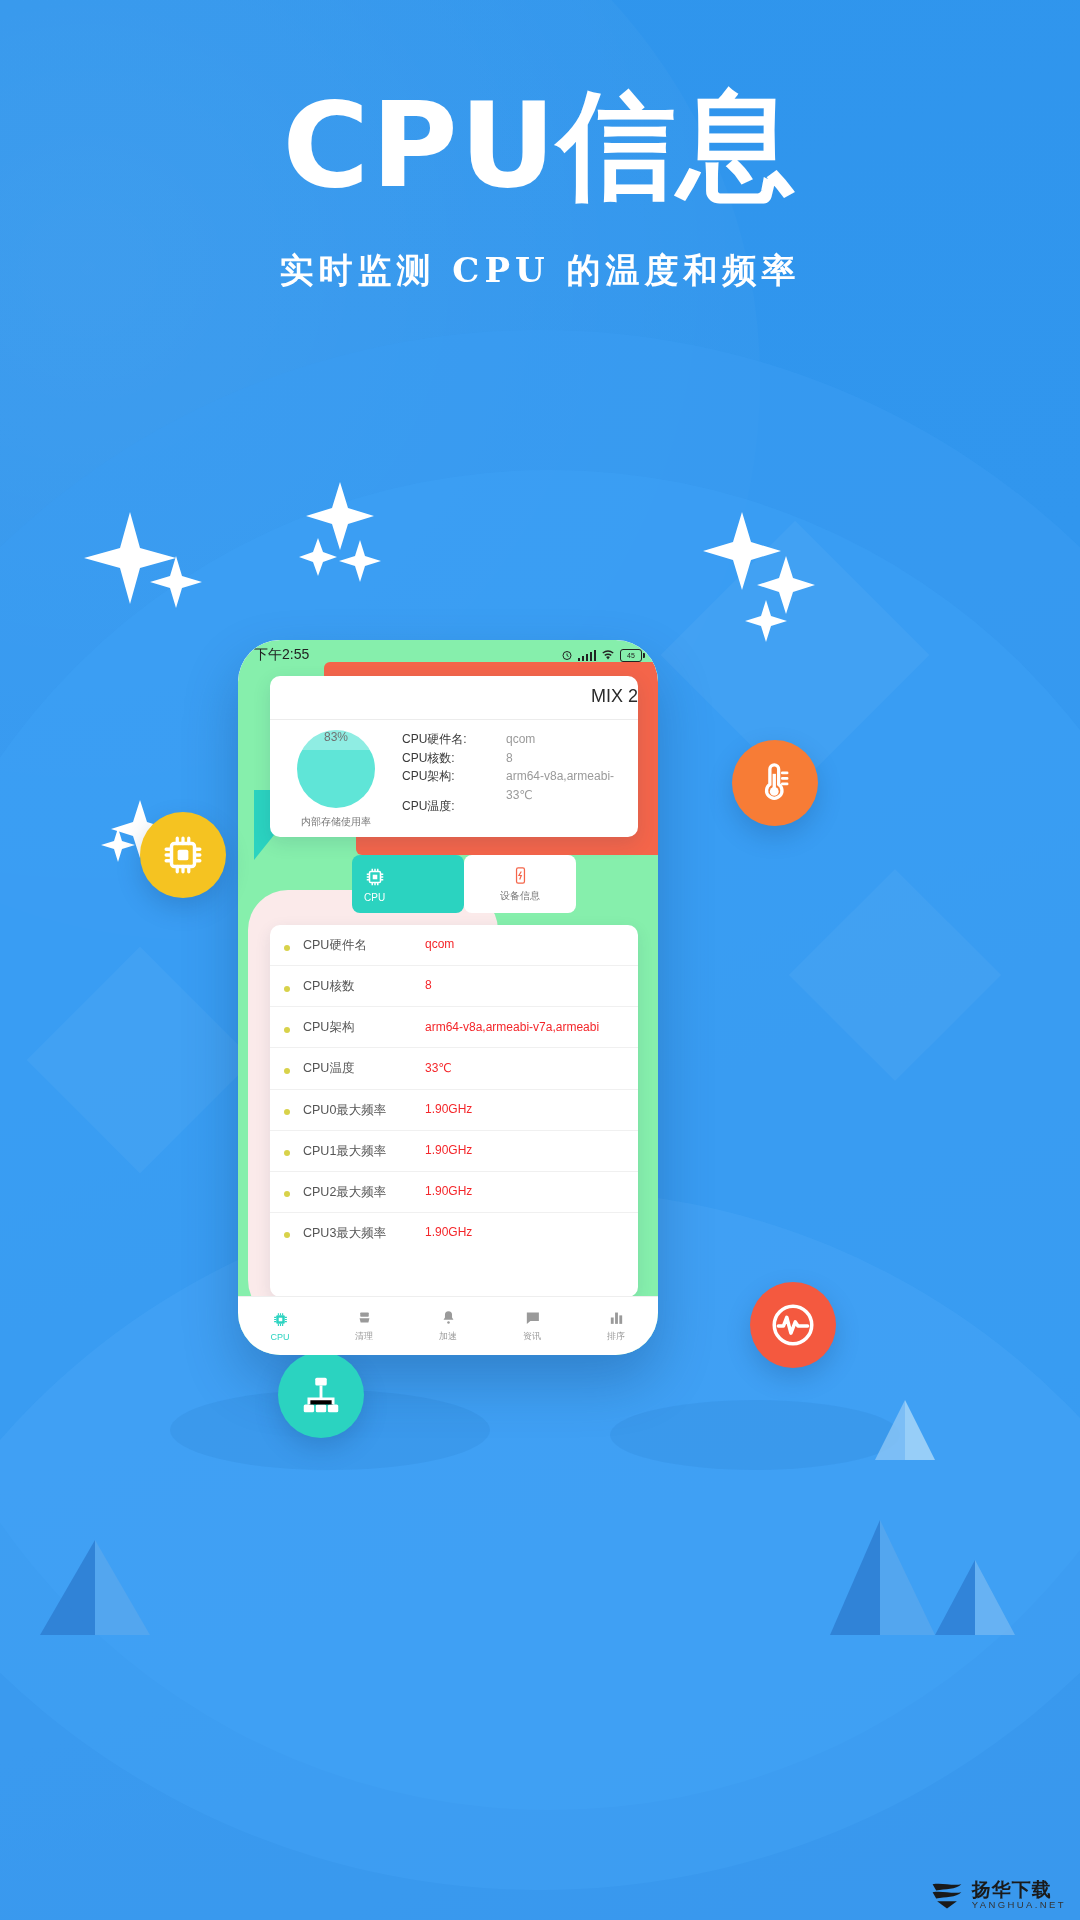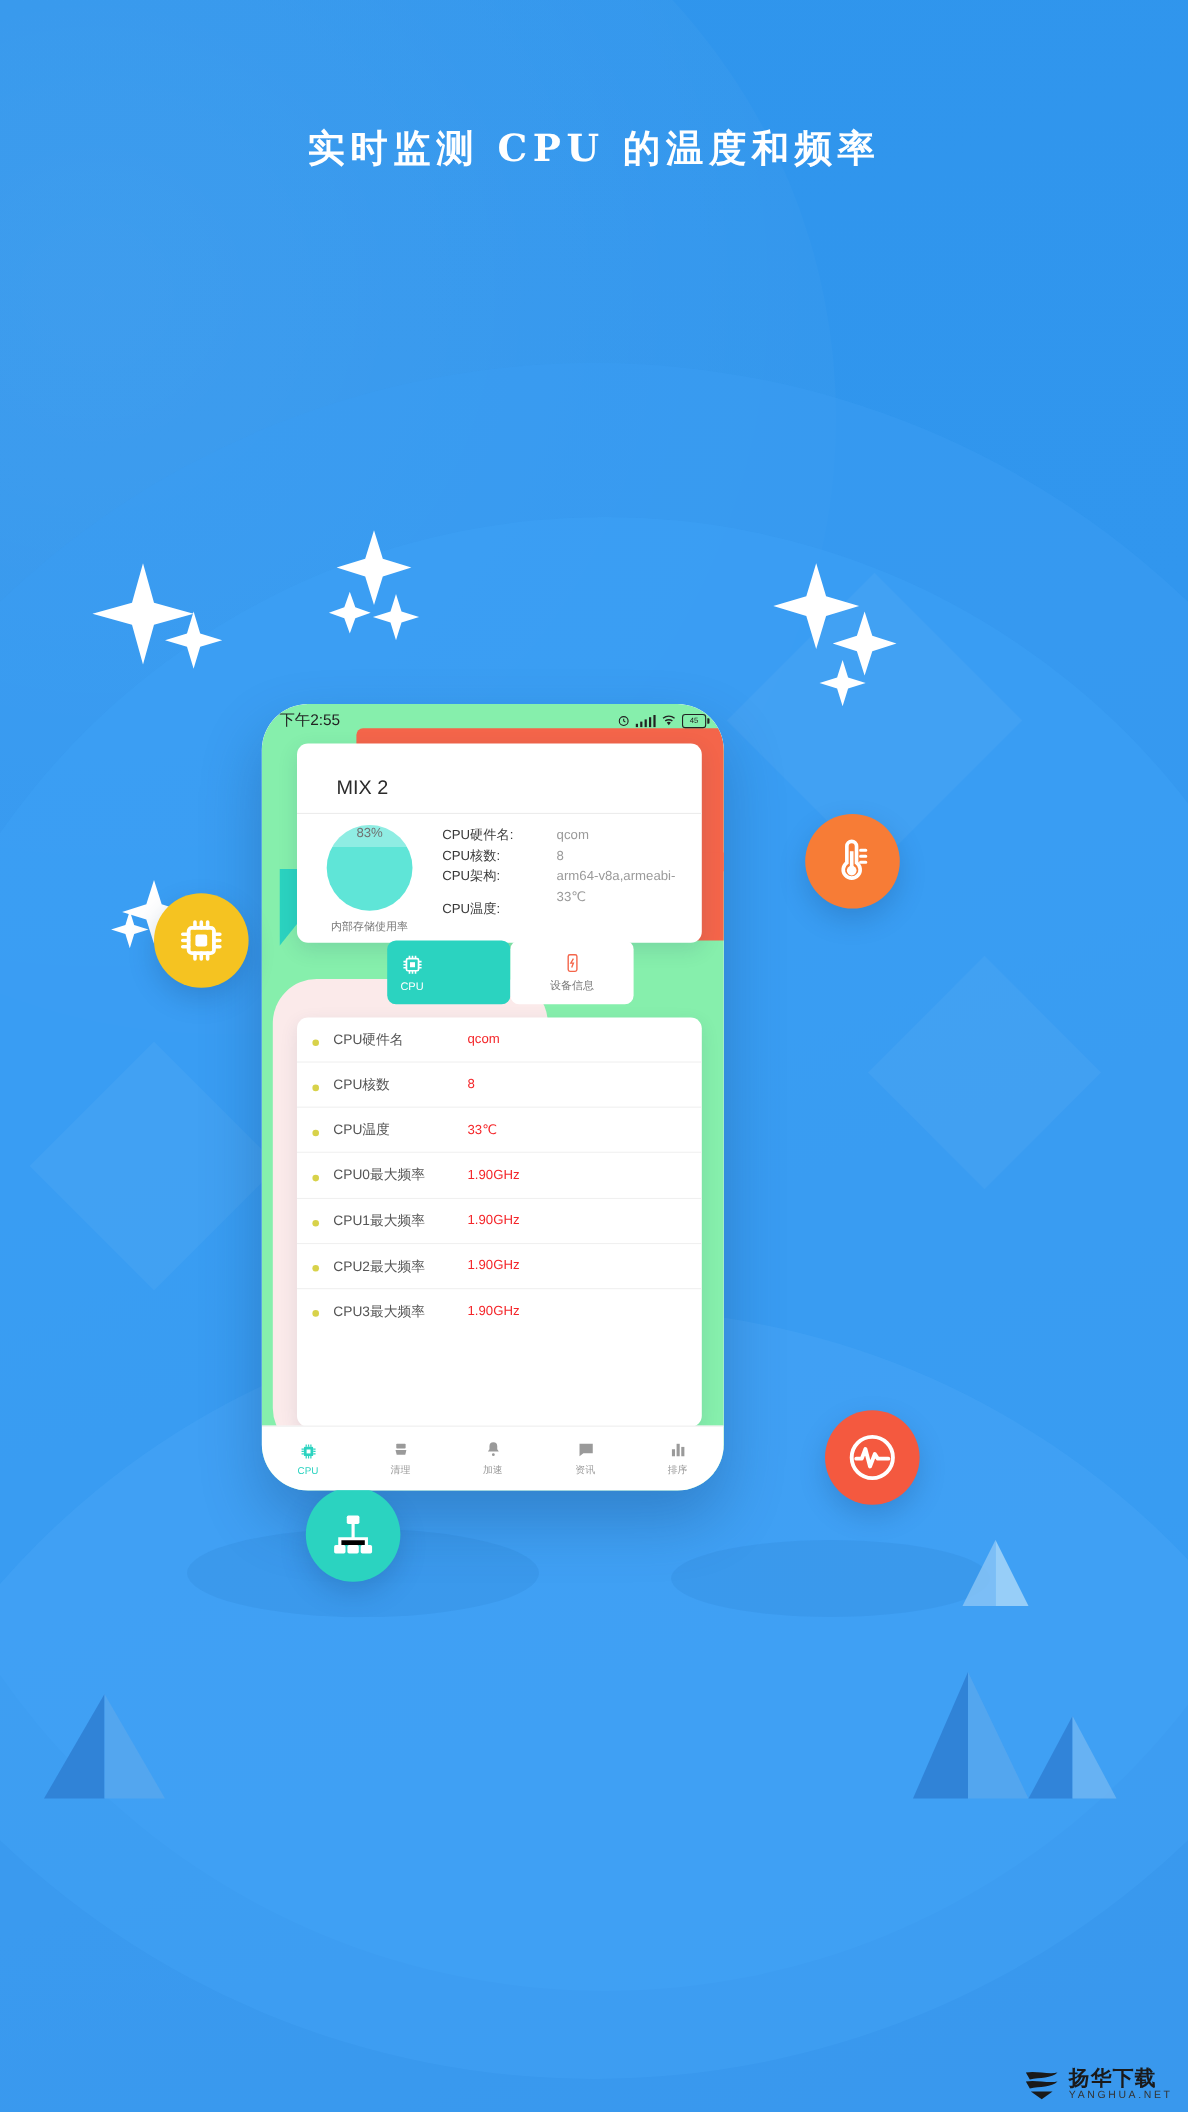--- a/index.html
+++ b/index.html
@@ -47,21 +47,21 @@
   .red-banner{position:absolute;left:86px;right:-30px;top:22px;height:130px;background:#f4654a;
     border-radius:6px;z-index:1;}
   .red-banner2{position:absolute;left:118px;right:-8px;top:135px;height:80px;background:#f4654a;
     border-radius:6px;z-index:1;}
   .teal-wedge{position:absolute;left:16px;top:150px;width:56px;height:70px;background:#2bd3c0;z-index:1;
     clip-path:polygon(0 0,100% 0,0 100%);}
   .pink-blob{position:absolute;left:10px;top:250px;width:250px;height:430px;background:#fbeaea;border-radius:40px;z-index:0;}
 
   .topcard{position:absolute;left:32px;right:20px;top:36px;background:#fff;border-radius:10px;
     box-shadow:0 6px 18px rgba(30,60,100,.13);z-index:3;overflow:hidden;}
-  .topcard-title{padding:30px 0 12px 36px;font-size:18px;color:#2b2b2b;border-bottom:1px solid #ececec;}
+  .topcard-title{padding:10px 0 12px 36px;font-size:18px;color:#2b2b2b;border-bottom:1px solid #ececec;text-align:right;}
   .topcard-body{display:flex;padding:10px 0 8px 0;}
   .gauge-wrap{width:132px;display:flex;flex-direction:column;align-items:center;}
   .gauge{width:78px;height:78px;border-radius:50%;background:#5fe5d7;position:relative;
     display:flex;align-items:flex-start;justify-content:center;font-size:12px;color:#333;}
   .gauge:before{content:"";position:absolute;left:0;right:0;top:0;height:20px;
     background:rgba(255,255,255,.30);border-radius:50% 50% 40% 40%/100% 100% 0 0;}
   .gauge-cap{margin-top:7px;font-size:10px;color:#777;}
   .specs{flex:1;font-size:12px;color:#3a3a3a;line-height:1.55;display:flex;}
   .specs-k{width:104px;}
   .specs-v{flex:1;color:#9a9a9a;}
@@ -125,20 +125,21 @@
   <polygon points="95,235 150,235 95,140" fill="#55a6ee" opacity="0.9"></polygon>
   <polygon points="880,235 830,235 880,120" fill="#2f7fd4" opacity="0.9"></polygon>
   <polygon points="880,235 935,235 880,120" fill="#55a6ee" opacity="0.9"></polygon>
   <polygon points="975,235 935,235 975,160" fill="#2f7fd4" opacity="0.85"></polygon>
   <polygon points="975,235 1015,235 975,160" fill="#6fb5f2" opacity="0.85"></polygon>
   <polygon points="905,60 875,60 905,0" fill="#8cc6f6" opacity="0.8"></polygon>
   <polygon points="905,60 935,60 905,0" fill="#aedaf9" opacity="0.8"></polygon>
 </svg>
 
 <div class="header">
+  <div class="title">CPU信息</div>
   <div class="subtitle">实时监测 CPU 的温度和频率</div>
 </div>
 
 <svg width="1080" height="1920" style="position:absolute;left:0;top:0;pointer-events:none;">
   <g fill="#ffffff">
     <path d="M340 482 L348 508 L374 516 L348 524 L340 550 L332 524 L306 516 L332 508 Z"></path>
     <path d="M318 538 L323 552 L337 557 L323 562 L318 576 L313 562 L299 557 L313 552 Z"></path>
     <path d="M360 540 L365 556 L381 561 L365 566 L360 582 L355 566 L339 561 L355 556 Z"></path>
     <path d="M130 512 L140 548 L176 558 L140 568 L130 604 L120 568 L84 558 L120 548 Z"></path>
     <path d="M176 556 L182 576 L202 582 L182 588 L176 608 L170 588 L150 582 L170 576 Z"></path>
@@ -236,20 +237,25 @@
         <span class="row-k">CPU硬件名</span>
         <span class="row-v">qcom</span>
       </div>
       <div class="row">
         <span class="dot"></span>
         <span class="row-k">CPU核数</span>
         <span class="row-v">8</span>
       </div>
       <div class="row">
         <span class="dot"></span>
+        <span class="row-k">CPU架构</span>
+        <span class="row-v">arm64-v8a,armeabi-v7a,armeabi</span>
+      </div>
+      <div class="row">
+        <span class="dot"></span>
         <span class="row-k">CPU温度</span>
         <span class="row-v">33℃</span>
       </div>
       <div class="row">
         <span class="dot"></span>
         <span class="row-k">CPU0最大频率</span>
         <span class="row-v">1.90GHz</span>
       </div>
       <div class="row">
         <span class="dot"></span>

